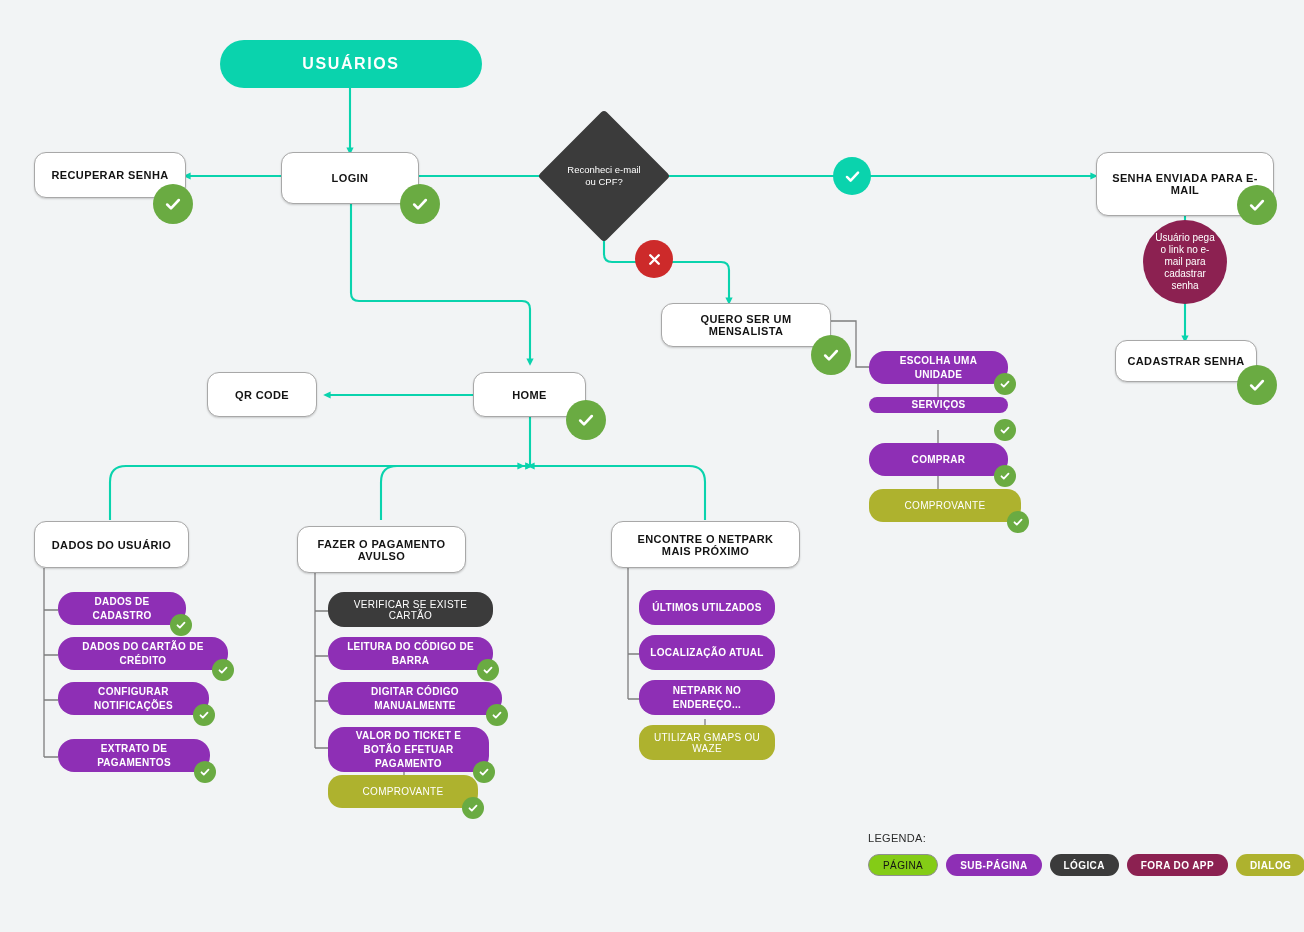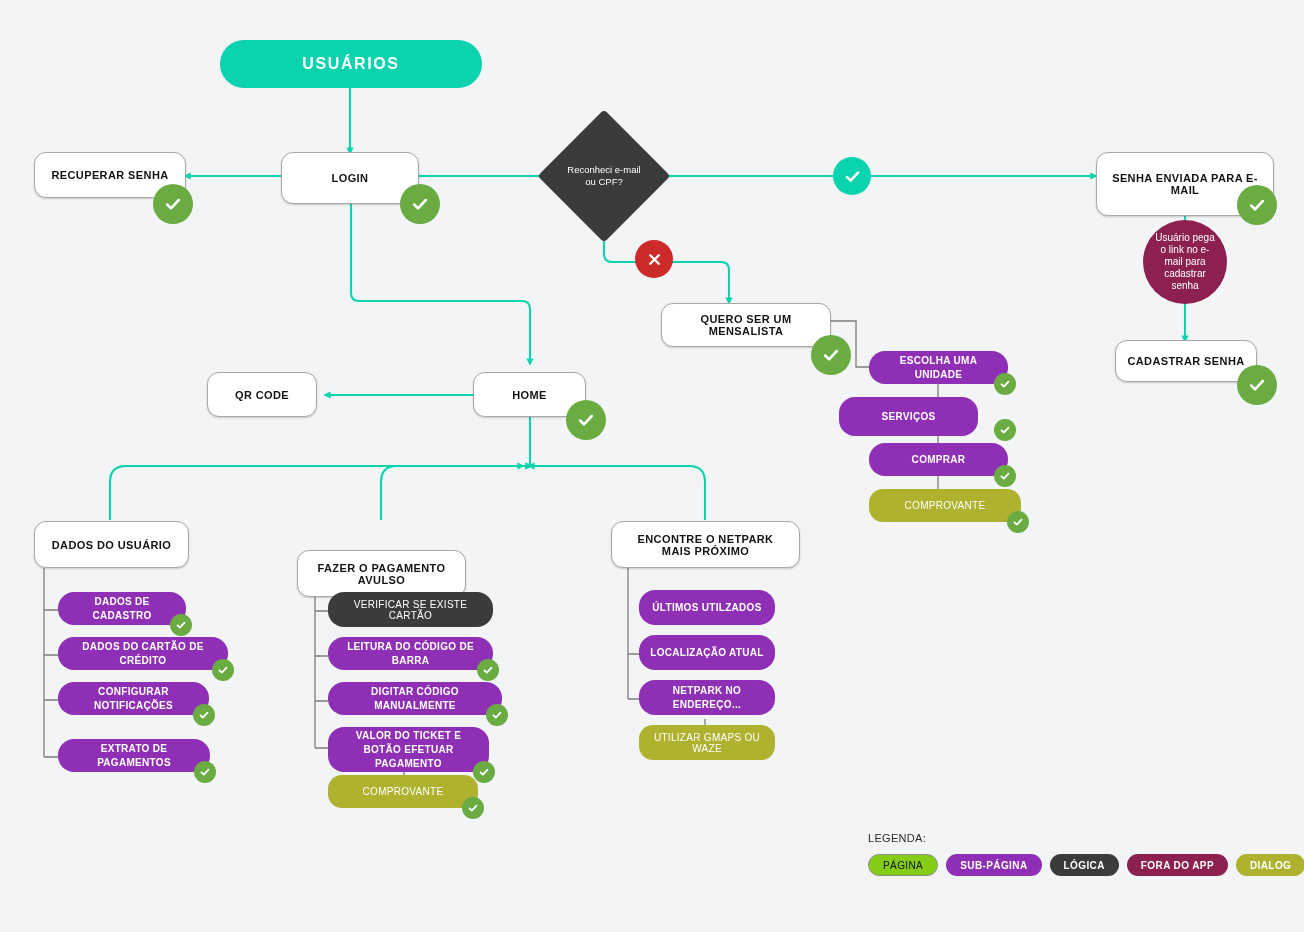--- a/index.html
+++ b/index.html
@@ -247,21 +247,21 @@
 
   <div id="mensalista-children">
       <div class="node n-sub" style="left: 869px; top: 351px; width: 139px; height: 33px; font-size: 10px;">
         <span class="lbl">ESCOLHA UMA UNIDADE</span>
       </div>
       <div class="badge b-ok b-sm" style="left: 994px; top: 373px;">
         <svg width="12" height="12" viewBox="0 0 24 24">
           <path d="M5 12.6 L9.6 17.2 L19 7.2" fill="none" stroke="#fff" stroke-width="3.6" stroke-linecap="round" stroke-linejoin="round"></path>
         </svg>
       </div>
-      <div class="node n-sub" style="left: 839px; top: 397px; width: 139px; height: 39px; font-size: 10px;">
+      <div class="node n-sub" style="left: 869px; top: 397px; width: 139px; height: 16px; font-size: 10px;">
         <span class="lbl">SERVIÇOS</span>
       </div>
       <div class="badge b-ok b-sm" style="left: 994px; top: 419px;">
         <svg width="12" height="12" viewBox="0 0 24 24">
           <path d="M5 12.6 L9.6 17.2 L19 7.2" fill="none" stroke="#fff" stroke-width="3.6" stroke-linecap="round" stroke-linejoin="round"></path>
         </svg>
       </div>
       <div class="node n-sub" style="left: 869px; top: 443px; width: 139px; height: 33px; font-size: 10px;">
         <span class="lbl">COMPRAR</span>
       </div>
@@ -322,21 +322,21 @@
         </svg>
       </div>
       <div class="node n-sub" style="left: 58px; top: 739px; width: 152px; height: 33px; font-size: 10px;">
         <span class="lbl">EXTRATO DE PAGAMENTOS</span>
       </div>
       <div class="badge b-ok b-sm" style="left: 194px; top: 761px;">
         <svg width="12" height="12" viewBox="0 0 24 24">
           <path d="M5 12.6 L9.6 17.2 L19 7.2" fill="none" stroke="#fff" stroke-width="3.6" stroke-linecap="round" stroke-linejoin="round"></path>
         </svg>
       </div>
-      <div class="node n-page" style="left: 297px; top: 550px; width: 169px; height: 47px;">
+      <div class="node n-page" style="left: 297px; top: 526px; width: 169px; height: 47px;">
         <span class="lbl">FAZER O PAGAMENTO AVULSO</span>
       </div>
       <div class="node n-logic" style="left: 328px; top: 592px; width: 165px; height: 35px; font-size: 10px;">
         <span class="lbl">VERIFICAR SE EXISTE CARTÃO</span>
       </div>
       <div class="node n-sub" style="left: 328px; top: 637px; width: 165px; height: 33px; font-size: 10px;">
         <span class="lbl">LEITURA DO CÓDIGO DE BARRA</span>
       </div>
       <div class="badge b-ok b-sm" style="left: 477px; top: 659px;">
         <svg width="12" height="12" viewBox="0 0 24 24">

